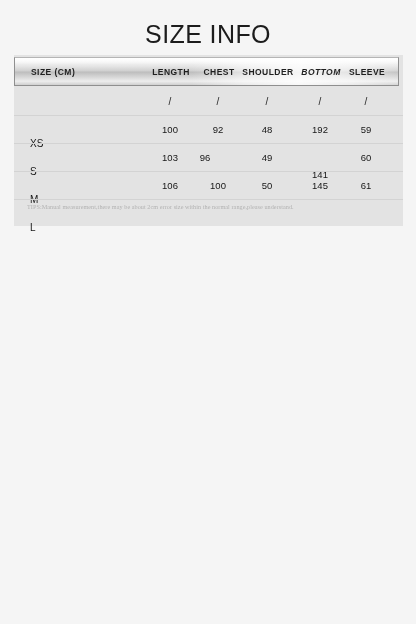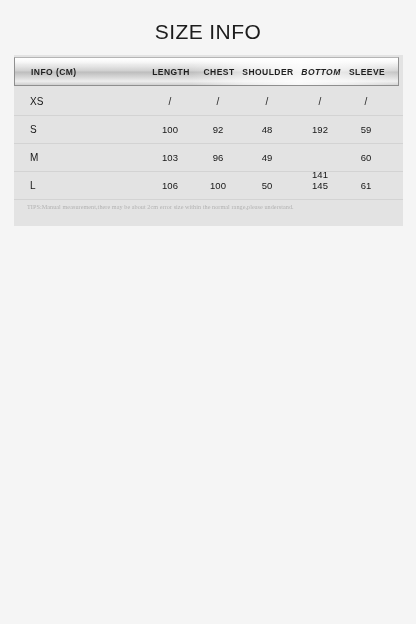--- a/index.html
+++ b/index.html
@@ -21,21 +21,21 @@
     height: 624px;
   }
 
   
   .title {
     position: absolute;
     left: 0;
     top: 20px;
     width: 416px;
     text-align: center;
-    font-size: 21px;
+    font-size: 25px;
     font-weight: 400;
     letter-spacing: 0.4px;
     color: #1c1c1c;
     font-family: "Liberation Sans", sans-serif;
   }
 
   
   .panel {
     position: absolute;
     left: 14px;
@@ -121,20 +121,21 @@
     top: 0;
     height: 27px;
     line-height: 27px;
     font-size: 9.5px;
     color: #161616;
     white-space: nowrap;
   }
   .cell-size {
     left: 16px;
     font-size: 10px;
+    margin-top: 42px;
   }
   .cell-val {
     transform: translateX(-50%);
     text-align: center;
   }
   .cell-val.slash {
     font-size: 10px;
     color: #2a2a2a;
   }
 
@@ -153,21 +154,21 @@
 </head>
 <body>
 
 <div class="page">
 
   <div class="title">SIZE INFO</div>
 
   <div class="panel"></div>
 
   <div class="header-bar">
-    <div class="hdr-cell hdr-size">INFO (CM)</div>
+    <div class="hdr-cell hdr-size">SIZE (CM)</div>
   <div class="hdr-cell hdr-col" style="left: 156px;">LENGTH</div>
       <div class="hdr-cell hdr-col" style="left: 204px;">CHEST</div>
       <div class="hdr-cell hdr-col" style="left: 253px;">SHOULDER</div>
       <div class="hdr-cell hdr-col" style="left: 306px; font-style: italic;">BOTTOM</div>
       <div class="hdr-cell hdr-col" style="left: 352px;">SLEEVE</div>
     </div>
 
   <div class="rows">
       <div class="row">
         <div class="cell cell-size">XS</div>
@@ -181,21 +182,21 @@
         <div class="cell cell-size">S</div>
         <div class="cell cell-val" style="left: 156px;">100</div>
         <div class="cell cell-val" style="left: 204px;">92</div>
         <div class="cell cell-val" style="left: 253px;">48</div>
         <div class="cell cell-val" style="left: 306px;">192</div>
         <div class="cell cell-val" style="left: 352px;">59</div>
       </div>
       <div class="row">
         <div class="cell cell-size">M</div>
         <div class="cell cell-val" style="left: 156px;">103</div>
-        <div class="cell cell-val" style="left: 204px;">96</div>
+        <div class="cell cell-val" style="left: 191px;">96</div>
         <div class="cell cell-val" style="left: 253px;">49</div>
         <div class="cell cell-val" style="left: 306px; margin-top: 17px;">141</div>
         <div class="cell cell-val" style="left: 352px;">60</div>
       </div>
       <div class="row">
         <div class="cell cell-size">L</div>
         <div class="cell cell-val" style="left: 156px;">106</div>
         <div class="cell cell-val" style="left: 204px;">100</div>
         <div class="cell cell-val" style="left: 253px;">50</div>
         <div class="cell cell-val" style="left: 306px;">145</div>

